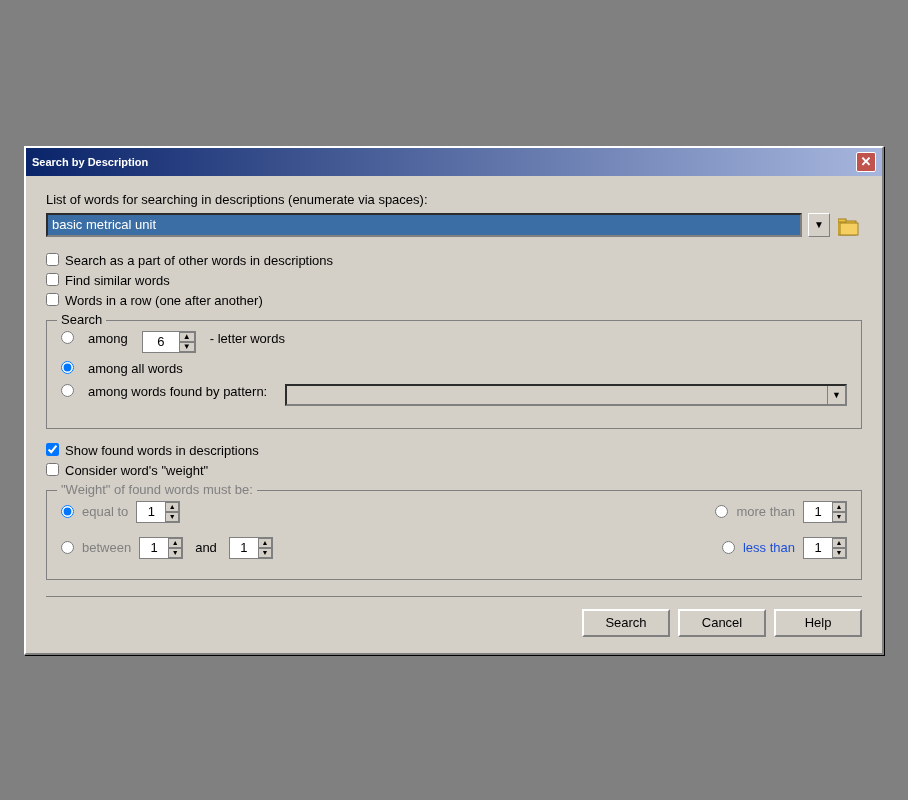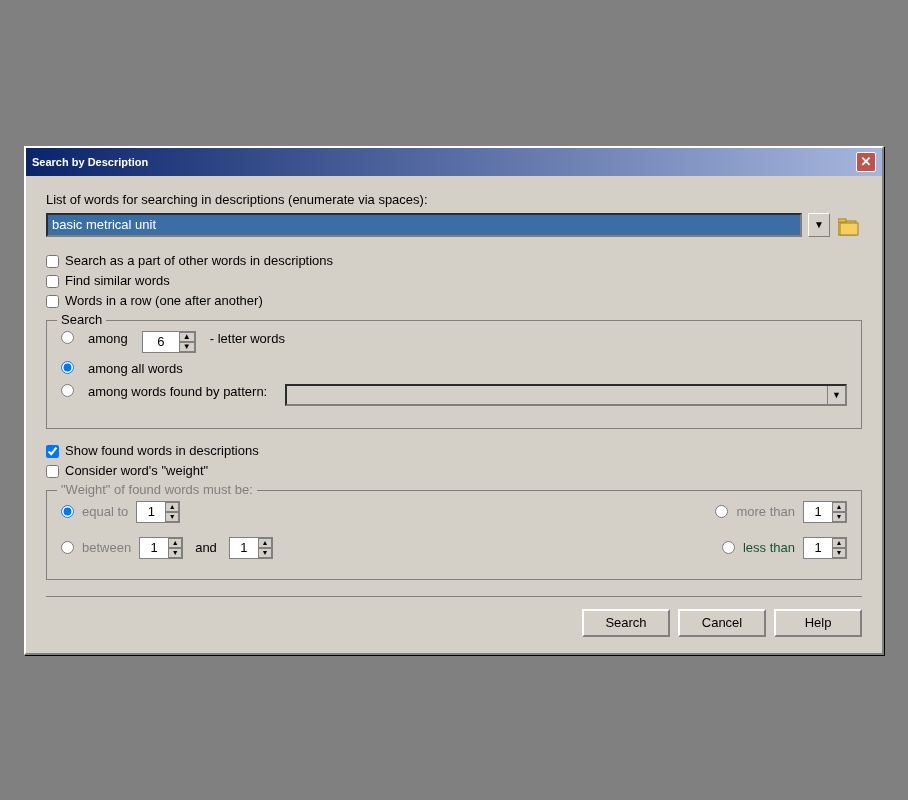--- a/index.html
+++ b/index.html
@@ -92,21 +92,21 @@
       align-items: center;
       justify-content: center;
       cursor: pointer;
       font-size: 18px;
     }
     .checkboxes {
       margin-bottom: 12px;
     }
     .checkbox-row {
       display: flex;
-      align-items: flex-end;
+      align-items: flex-start;
       gap: 6px;
       margin-bottom: 5px;
     }
     .checkbox-row input[type="checkbox"] {
       width: 13px;
       height: 13px;
     }
     .group-box {
       border: 1px solid #808080;
       padding: 10px 14px 14px 14px;
@@ -392,21 +392,21 @@
           <div class="spin-small">
             <input type="text" value="1" style="">
             <div class="spin-small-btns">
               <div class="spin-small-btn">▲</div>
               <div class="spin-small-btn">▼</div>
             </div>
           </div>
         </div>
         <div class="weight-row">
           <input type="radio" name="weight_cond" id="wr4" style="color: rgb(128, 128, 128);">
-          <label for="wr4" style="color:#14532d;">less than</label>
+          <label for="wr4" style="color:#1d4ed8;">less than</label>
           <div class="spin-small">
             <input type="text" value="1" style="">
             <div class="spin-small-btns">
               <div class="spin-small-btn">▲</div>
               <div class="spin-small-btn">▼</div>
             </div>
           </div>
         </div>
       </div>
     </div>

